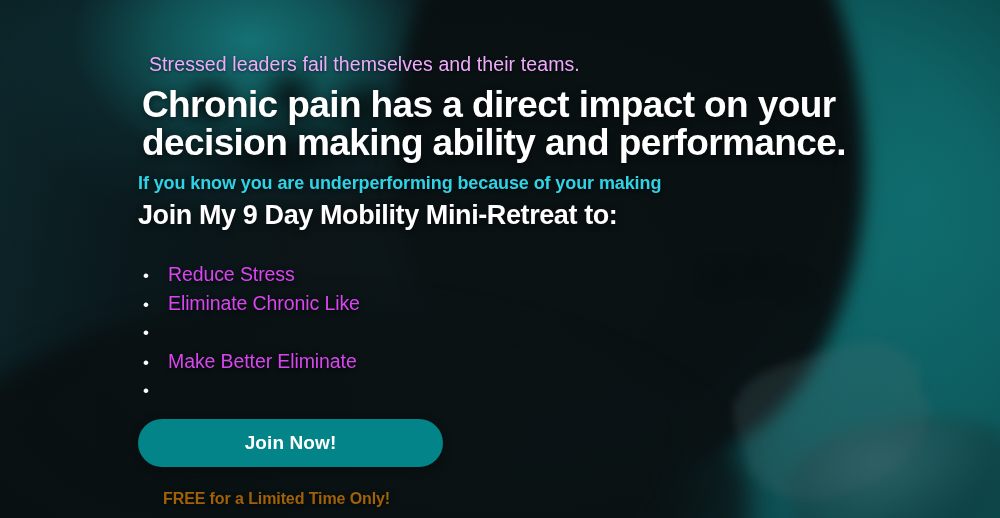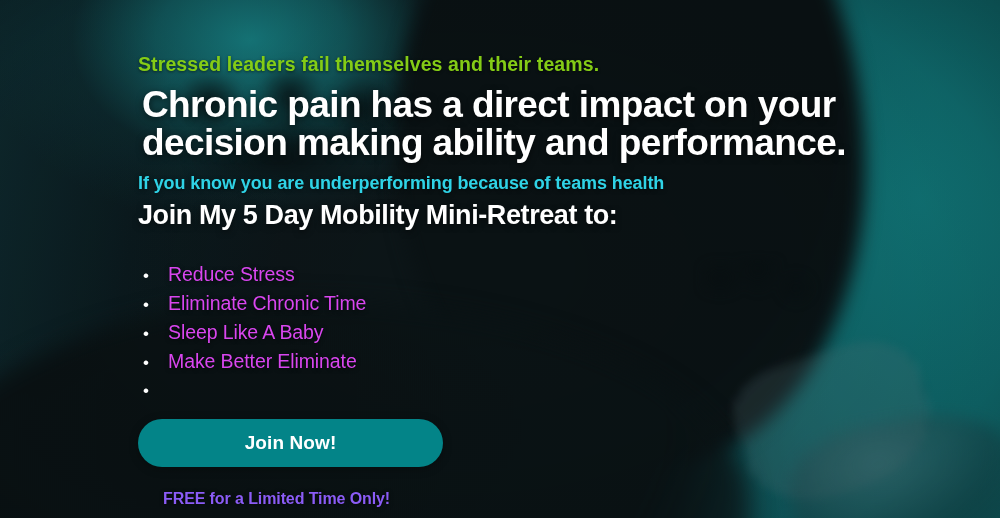--- a/index.html
+++ b/index.html
@@ -167,24 +167,24 @@
     position: absolute;
     left: 138px;
     top: 0;
     width: 820px;
     height: 100%;
   }
 
   .eyebrow {
     position: absolute;
     top: 53px;
-    left: 0;
+    left: 11px;
     font-size: 19.5px;
-    font-weight: 700;
-    color: #84cc16;
+    font-weight: 400;
+    color: #f0abfc;
     letter-spacing: 0.1px;
     text-shadow: 0 1px 3px rgba(0,0,0,0.55);
     white-space: nowrap;
   }
 
   .headline {
     position: absolute;
     top: 82px;
     left: 0;
     width: 790px;
@@ -272,21 +272,21 @@
     cursor: pointer;
     box-shadow: 0 2px 10px rgba(0,0,0,0.30);
   }
 
   .fine-print {
     position: absolute;
     left: 25px;
     top: 490px;
     font-size: 16px;
     font-weight: 700;
-    color: #8b5cf6;
+    color: #a16207;
     letter-spacing: -0.1px;
     text-shadow: 0 1px 4px rgba(0,0,0,0.6);
     white-space: nowrap;
   }
 </style>
 </head>
 <body>
 
 <div class="hero">
 
@@ -304,36 +304,35 @@
 
   <div class="content">
 
     <div class="eyebrow">Stressed leaders fail themselves and their teams.</div>
 
     <h1 class="headline">
       <span class="hl-line">Chronic pain has a direct impact on your</span>
       <span class="hl-line">decision making ability and performance.</span>
     </h1>
 
-    <div class="cyan-line">If you know you are underperforming because of teams health</div>
-
-    <h2 class="subhead">Join My 5 Day Mobility Mini-Retreat to:</h2>
+    <div class="cyan-line">If you know you are underperforming because of your making</div>
+
+    <h2 class="subhead">Join My 9 Day Mobility Mini-Retreat to:</h2>
 
     <ul class="benefits">
       <li class="benefit-item">
         <span class="benefit-bullet">•</span>
         <span class="benefit-label">Reduce Stress</span>
       </li>
       <li class="benefit-item">
         <span class="benefit-bullet">•</span>
-        <span class="benefit-label">Eliminate Chronic Time</span>
-      </li>
-      <li class="benefit-item">
-        <span class="benefit-bullet">•</span>
-        <span class="benefit-label">Sleep Like A Baby</span>
+        <span class="benefit-label">Eliminate Chronic Like</span>
+      </li>
+      <li class="benefit-item">
+        <span class="benefit-bullet">•</span>
       </li>
       <li class="benefit-item">
         <span class="benefit-bullet">•</span>
         <span class="benefit-label">Make Better Eliminate</span>
       </li>
       <li class="benefit-item">
         <span class="benefit-bullet">•</span>
       </li>
     </ul>
 

